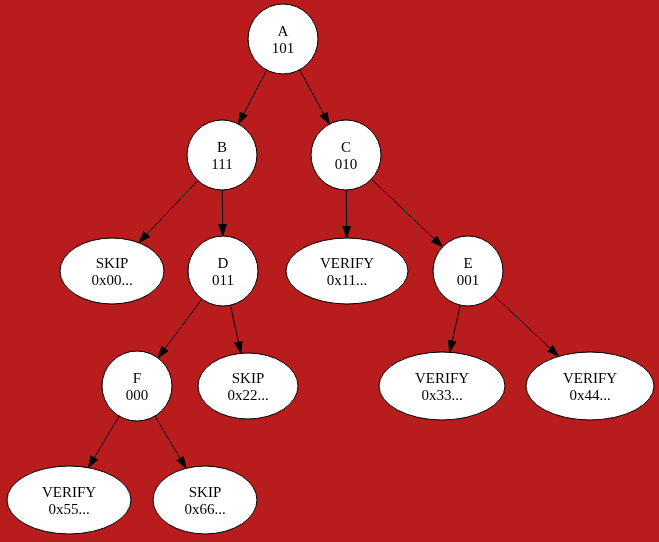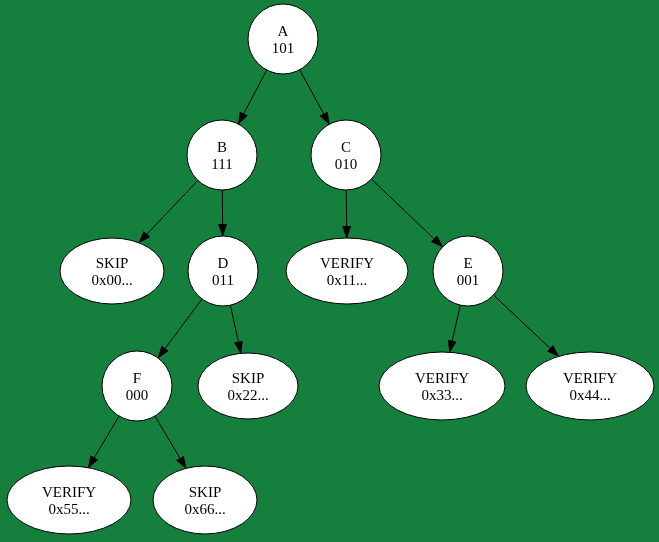--- a/index.html
+++ b/index.html
@@ -4,21 +4,21 @@
 <style>
   html, body {
     margin: 0;
     padding: 0;
     background: #ffffff;
   }
   .canvas {
     position: relative;
     width: 659px;
     height: 542px;
-    background: #15803d;
+    background: #b91c1c;
     overflow: hidden;
   }
   svg {
     display: block;
   }
   .edge-line {
     stroke: #000000;
     stroke-width: 1;
     fill: none;
   }

